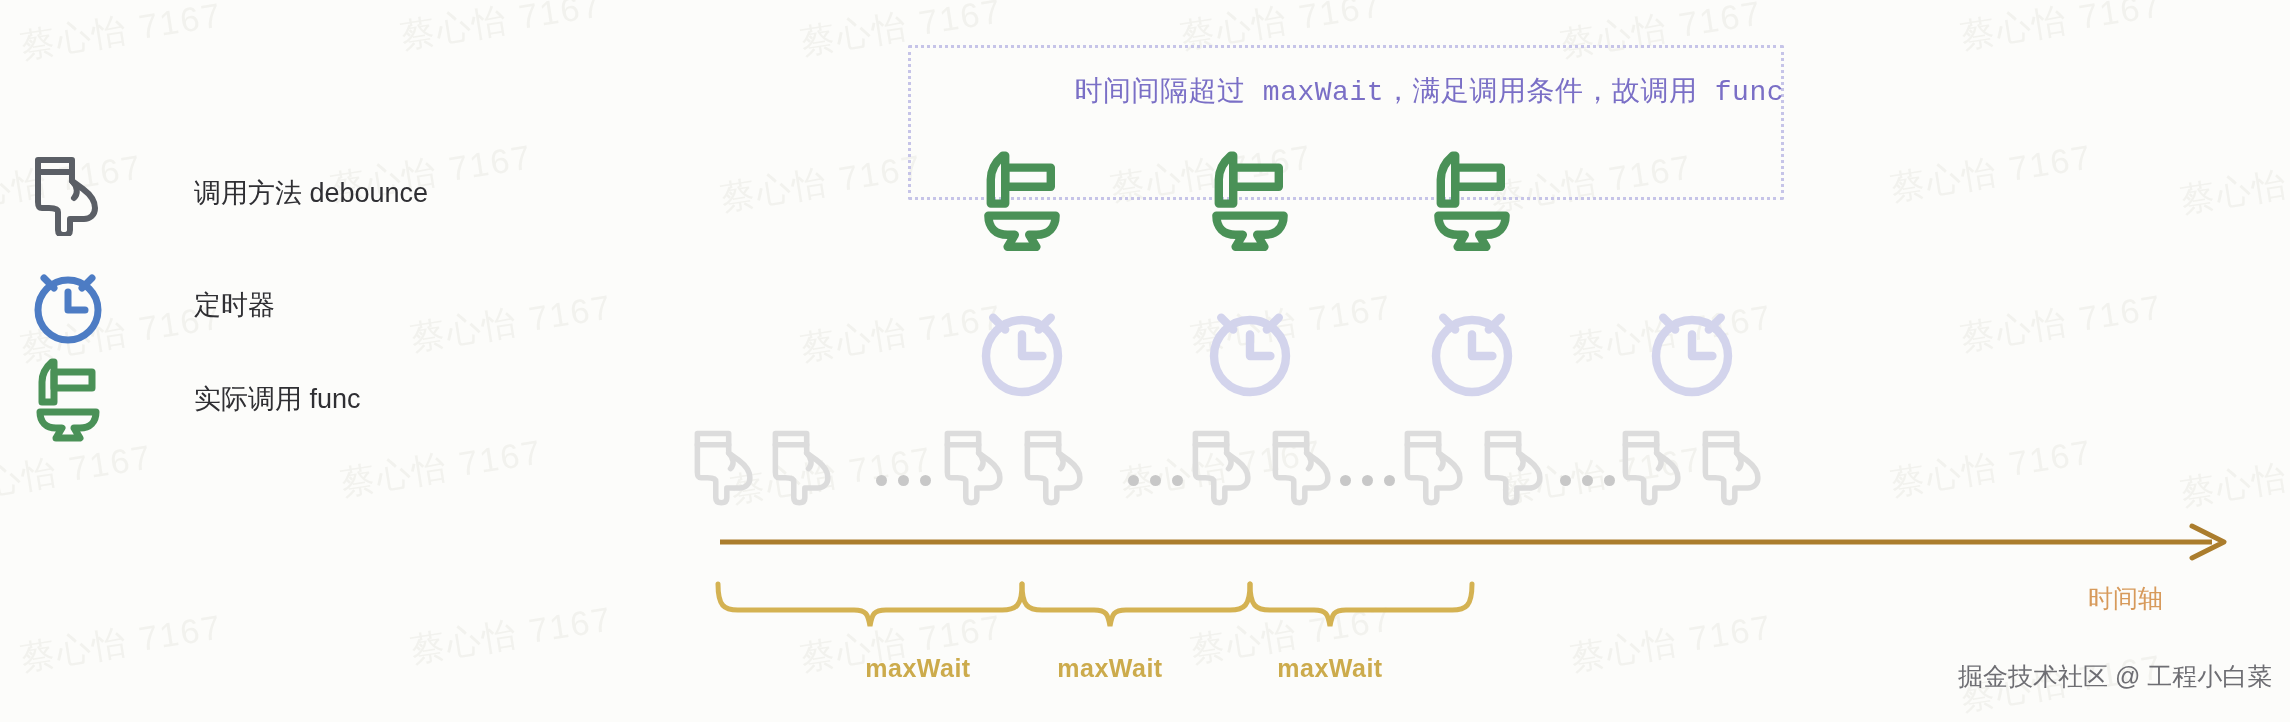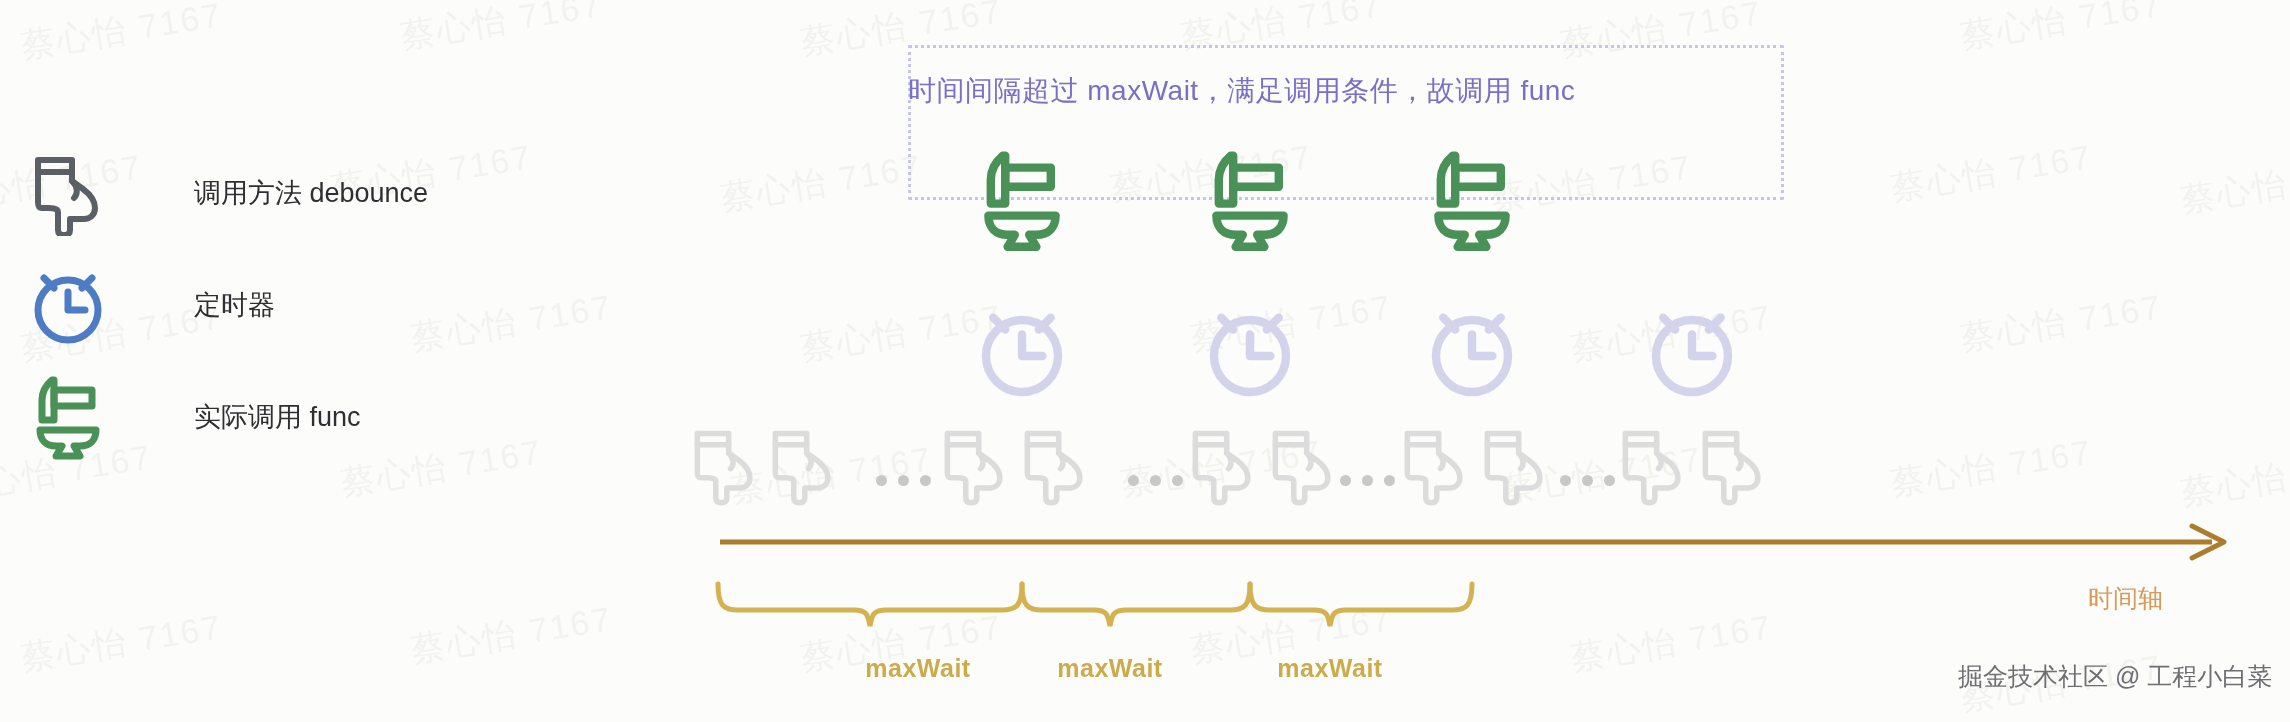--- a/index.html
+++ b/index.html
@@ -26,23 +26,23 @@
   .legend-label{margin-left:78px;font-size:27px;color:#2f2f33;white-space:nowrap;
                 font-family:"Liberation Sans","DejaVu Sans",sans-serif;}
 
   
   .callout{
     position:absolute;left:908px;top:45px;width:876px;height:155px;
     border:3px dotted #c6c4e8;border-radius:2px;z-index:2;
     box-sizing:border-box;
   }
   .callout-text{
-    position:absolute;left:908px;top:72px;width:876px;text-align:left;
+    position:absolute;left:908px;top:72px;width:876px;text-align:right;
     font-size:28px;color:#7a6fc6;letter-spacing:.5px;z-index:4;
-    font-family:Liberation Sans, sans-serif;
+    font-family:Liberation Mono, monospace;
   }
 
   
   .icon-abs{position:absolute;z-index:3;}
 
   .dots{position:absolute;z-index:3;display:flex;gap:11px;align-items:center;}
   .dots i{display:block;width:11px;height:11px;border-radius:50%;background:#c8c8c8;}
 
   
   .axis{position:absolute;z-index:3;}
@@ -123,21 +123,21 @@
             <circle cx="40" cy="48" r="30"></circle>
             <line x1="16" y1="16" x2="26" y2="26"></line>
             <line x1="64" y1="16" x2="54" y2="26"></line>
             <polyline points="40,30 40,48 57,48"></polyline>
           </g>
         </svg>
       </div>
       <div class="legend-label">定时器</div>
     </div>
 
-    <div class="legend-row" style="left:20px;top:374px">
+    <div class="legend-row" style="left:20px;top:356px">
       <div class="legend-icon">
         <svg width="80" height="86" viewBox="0 0 80 86">
           <g fill="none" stroke="#4a9157" stroke-width="7" stroke-linejoin="round" stroke-linecap="round">
             <path d="M24 6 C17 12 14 18 14 26 L14 46 L26 46 L26 6 Z"></path>
             <rect x="26" y="16" width="38" height="16"></rect>
             <path d="M12 56 L68 56 C68 66 62 72 52 72 L46 72 L52 82 L28 82 L34 72 L28 72 C18 72 12 66 12 56 Z"></path>
           </g>
         </svg>
       </div>
       <div class="legend-label">实际调用 func</div>

